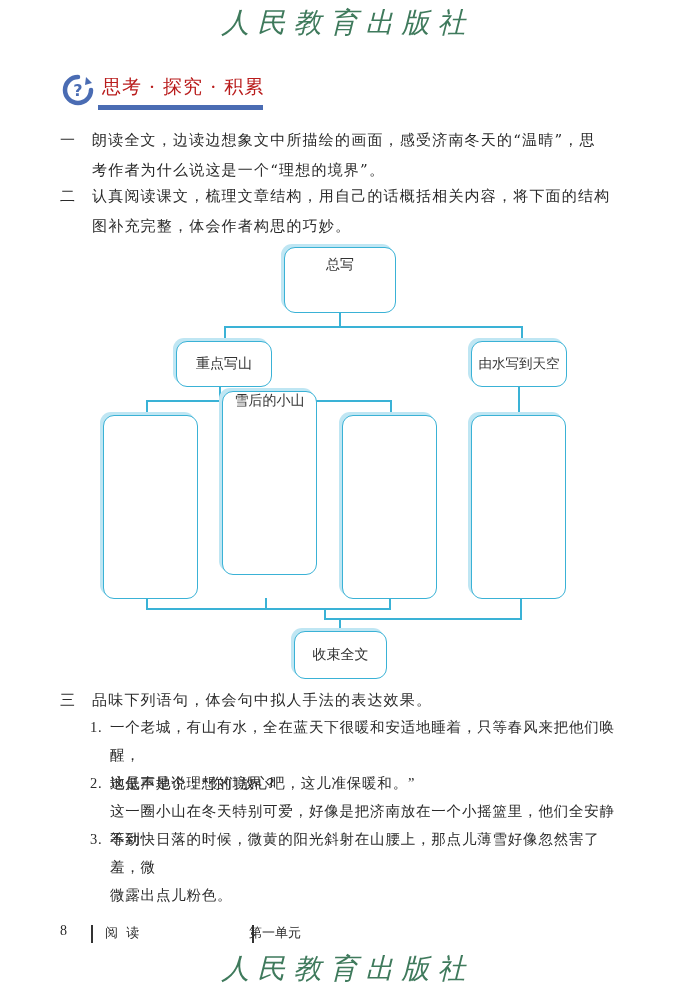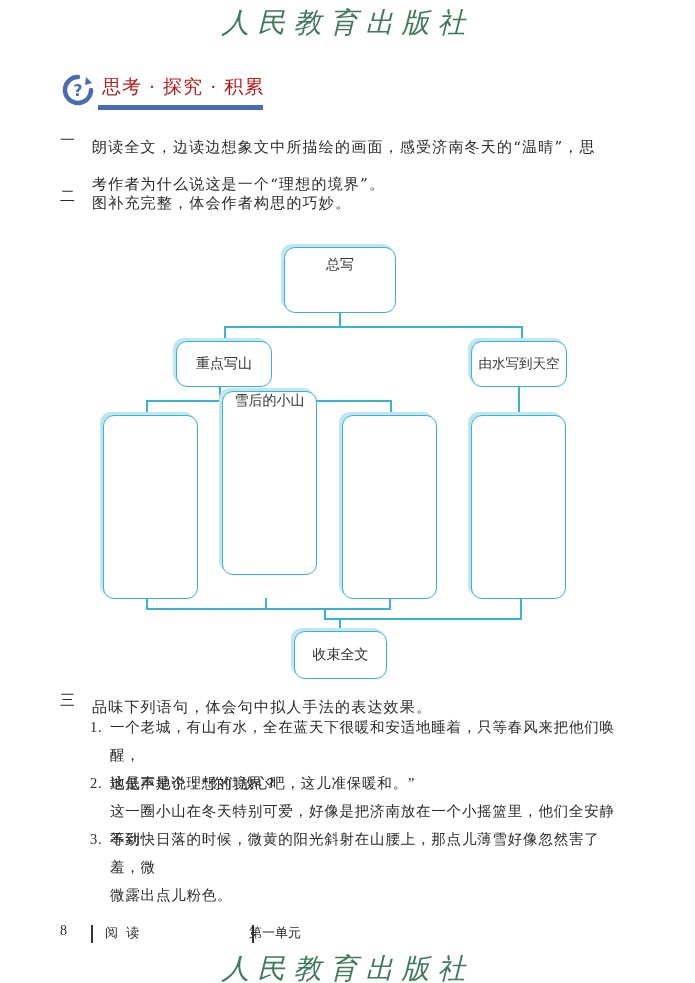--- a/index.html
+++ b/index.html
@@ -18,21 +18,21 @@
   .q-icon { position: absolute; left: 2px; top: 2px; width: 32px; height: 32px; }
   .section-title {
     position: absolute; left: 42px; top: 2px;
     font-size: 19px; color: #b91c1c; letter-spacing: 1px;
     font-family: "DejaVu Serif", serif; white-space: nowrap;
   }
   .section-underline { position: absolute; left: 38px; top: 33px; width: 165px; height: 5px; background: #4a6cb3; }
 
   .para { position: absolute; left: 60px; width: 560px; font-size: 15px; line-height: 30px; letter-spacing: 1.2px; }
   .para .num { position: absolute; left: 0; top: 0; }
-  .para .txt { display: block; padding-left: 32px; margin-top: 7px; }
+  .para .txt { display: block; padding-left: 32px; }
 
   .sub { position: absolute; left: 90px; width: 525px; font-family: "Liberation Serif", "DejaVu Serif", serif; font-size: 14.5px; line-height: 28px; letter-spacing: 0.8px; }
   .sub .num { position: absolute; left: 0; top: 0; }
   .sub .txt { display: block; padding-left: 20px; }
 
   .diagram { position: absolute; left: 0; top: 0; width: 695px; height: 983px; pointer-events: none; }
   .box {
     position: absolute; border: 1.5px solid #3ab2d6; border-radius: 11px; background: #fff;
     box-shadow: -3px -3px 0 0 #bfe6f3; pointer-events: auto;
     font-family: "DejaVu Sans", sans-serif; font-size: 14px; color: #333; text-align: center;
@@ -60,20 +60,21 @@
 </div>
 
 <div class="para" style="top:125px;">
   <span class="num">一</span>
   <span class="txt">朗读全文，边读边想象文中所描绘的画面，感受济南冬天的“温晴”，思</span>
   <span class="txt">考作者为什么说这是一个“理想的境界”。</span>
 </div>
 
 <div class="para" style="top:181px;">
   <span class="num">二</span>
+  <span class="txt">认真阅读课文，梳理文章结构，用自己的话概括相关内容，将下面的结构</span>
   <span class="txt">图补充完整，体会作者构思的巧妙。</span>
 </div>
 
 <div class="diagram">
 
   <div class="line" style="left:339px; top:312px; width:1.5px; height:15px;"></div>
   <div class="line" style="left:224px; top:326px; width:298px; height:1.5px;"></div>
   <div class="line" style="left:224px; top:326px; width:1.5px; height:16px;"></div>
   <div class="line" style="left:521px; top:326px; width:1.5px; height:16px;"></div>
 

